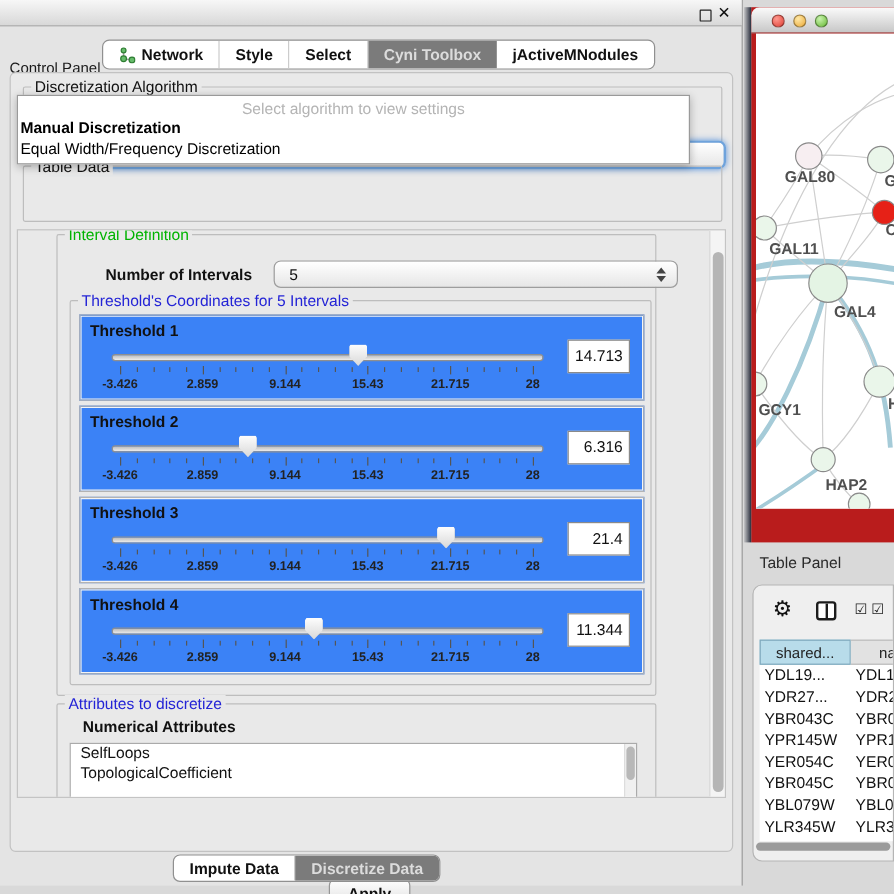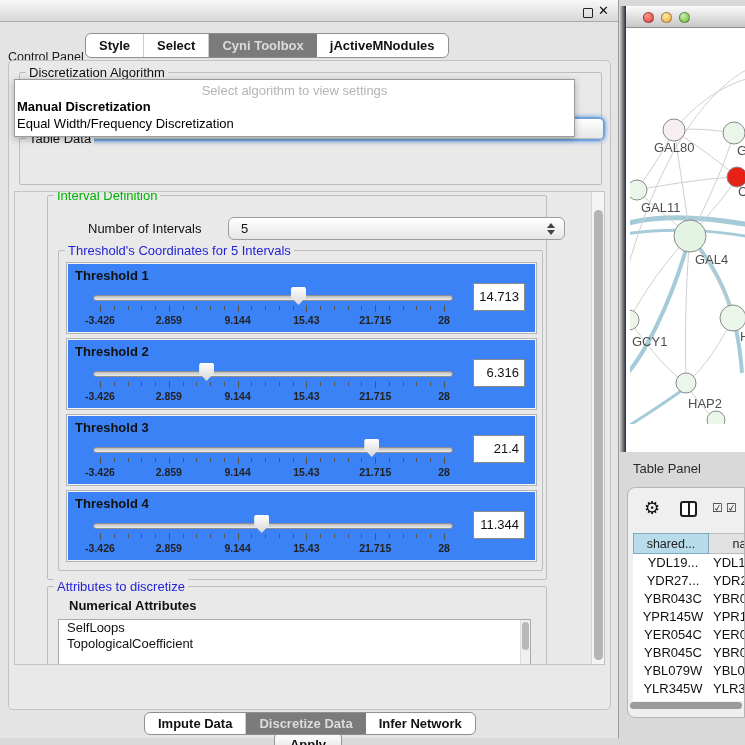--- a/index.html
+++ b/index.html
@@ -63,21 +63,21 @@
   
   #scrollpane { position:absolute; left:5px; top:130px; width:591px; height:474px;
     background:#e9e9e9; border:1px solid #c4c4c4; overflow:hidden; }
   #vscroll-track { position:absolute; right:0; top:0; width:13px; height:100%;
     background:#f4f4f4; border-left:1px solid #d6d6d6; }
   #vscroll-thumb { position:absolute; left:1.5px; top:18px; width:9px; height:450px;
     background:#b5b5b5; border-radius:5px; }
 
   
   #interval-group { left:32px; top:3px; width:500px; height:385px; }
-  #num-label { position:absolute; left:40px; top:25px; font-size:13px; font-weight:normal; color:#111; }
+  #num-label { position:absolute; left:40px; top:25px; font-size:13px; font-weight:bold; color:#111; }
   #num-spinner { left:180px; top:21px; width:337px; height:23px; }
   #thr-group { left:10px; top:54px; width:485px; height:321px; }
 
   .thr-box { position:absolute; left:7px; width:471px; height:72px; background:#3b82f6;
     border:1px solid #b3b3b3; box-shadow:inset 0 0 0 1px #f4f4f4; }
   .thr-label { position:absolute; left:8px; top:5px; font-size:13px; font-weight:bold; color:#111; }
   .sl-area { position:absolute; left:26px; top:22px; width:360px; height:46px; }
   .sl-track { position:absolute; left:0; top:10px; width:100%; height:6px; border-radius:3px;
     background:linear-gradient(#bcbcbc,#ededed); border:1px solid #8f8f8f; }
   .sl-handle { position:absolute; top:2px; width:15px; height:18px;
@@ -105,21 +105,21 @@
     background:#b8b8b8; border-radius:4px; }
 
   
   #apply-btn { position:absolute; left:265px; top:671px; width:68px; height:25px;
     background:linear-gradient(#ffffff,#dedede); border:1px solid #969696; border-radius:6px;
     font-size:13px; font-weight:bold; color:#111; text-align:center; line-height:23px; }
   #bottom-tabbar { position:absolute; left:144px; top:712px; height:23px; display:flex;
     background:#fff; border:1px solid #909090; border-radius:6px; overflow:hidden; }
 
   
-  #netwin { position:absolute; left:626px; top:6px; width:119px; height:446px; background:#ffffff; }
+  #netwin { position:absolute; left:626px; top:6px; width:119px; height:446px; background:#b91c1c;font-weight:bold; }
   #netwin::before { content:""; position:absolute; left:-6px; top:0; width:6px; height:100%;
     background:linear-gradient(90deg, rgba(25,30,45,0.1), #262b3a); }
   #net-titlebar { position:absolute; left:0; top:0; width:100%; height:22px;
     background:linear-gradient(#fbfbfb,#c7c7c7); border-bottom:1px solid #8e8e8e;
     border-radius:7px 0 0 0; }
   .tl { position:absolute; top:5.5px; width:11px; height:11px; border-radius:50%;
     border:1px solid rgba(0,0,0,.35); }
   #tl-red    { left:17px; background:radial-gradient(circle at 35% 30%, #ff9a90, #df3f34); }
   #tl-yellow { left:35px; background:radial-gradient(circle at 35% 30%, #ffe9a8, #eba937); }
   #tl-green  { left:53px; background:radial-gradient(circle at 35% 30%, #c9f3ae, #67b934); }
@@ -137,38 +137,50 @@
   #tp-col::after { content:""; position:absolute; left:5.5px; top:0; width:2px; height:12px; background:#1c1c1c; }
   .tp-check { position:absolute; top:13px; font-size:12px; color:#222; }
   #tp-check1 { left:84px; } #tp-check2 { left:98px; }
   #tp-table { position:absolute; left:5px; top:45px; width:140px; }
   #tp-header { display:flex; height:21px; }
   .th { font-size:12.5px; color:#222; line-height:20px; text-align:center; }
   #th1 { width:76px; background:#b8dcea; border:1px solid #7fa9bd; }
   #th2 { width:62px; background:#e2e2e2; border:1px solid #bbb; border-left:none; }
   #tp-rows { height:147px; overflow:hidden; background:#fff; }
   .trow { display:flex; height:18px; }
-  .tc1 { width:76px; padding-left:4px; font-size:13px; color:#111; line-height:18px;text-align:center; }
+  .tc1 { width:76px; padding-left:4px; font-size:13px; color:#111; line-height:18px; }
   .tc2 { width:62px; padding-left:4px; font-size:13px; color:#111; line-height:18px; }
   #tp-hscroll { position:absolute; left:2px; top:214px; width:114px; height:9px; }
   #tp-hthumb { width:112px; height:7px; background:#9b9b9b; border-radius:4px; }
 </style>
 </head>
 <body>
 
 <div id="screen">
 
   <div id="cp">
     <div id="cp-titlebar">
       <div id="cp-title">Control Panel</div>
       <div id="cp-float"></div>
       <div id="cp-close">✕</div>
     </div>
 
     <div id="tabbar">
+        <div class="tab">
+          <span class="net-ic">
+            <svg width="14" height="14" viewBox="0 0 14 14">
+              <line x1="4" y1="3" x2="4" y2="10" stroke="#9e9e9e" stroke-width="1.3"></line>
+              <line x1="4" y1="10" x2="11" y2="11" stroke="#9e9e9e" stroke-width="1.3"></line>
+              <circle cx="4" cy="3" r="2" fill="#66bb6a" stroke="#2e7d32"></circle>
+              <circle cx="4" cy="10" r="2.4" fill="#66bb6a" stroke="#2e7d32"></circle>
+              <circle cx="11" cy="11" r="2.4" fill="#66bb6a" stroke="#2e7d32"></circle>
+            </svg>
+          </span>
+          <span>Network</span>
+        </div>
         <div class="tab">
           <span>Style</span>
         </div>
         <div class="tab">
           <span>Select</span>
         </div>
         <div class="tab sel">
           <span>Cyni Toolbox</span>
         </div>
         <div class="tab">
@@ -396,23 +408,20 @@
       <div id="apply-btn">Apply</div>
     </div>
 
     <div id="bottom-tabbar">
         <div class="tab">
           <span>Impute Data</span>
         </div>
         <div class="tab sel">
           <span>Discretize Data</span>
         </div>
-        <div class="tab">
-          <span>Infer Network</span>
-        </div>
       </div>
   </div>
 
   <div id="netwin">
     <div id="net-titlebar">
       <div class="tl" id="tl-red"></div>
       <div class="tl" id="tl-yellow"></div>
       <div class="tl" id="tl-green"></div>
     </div>
     <div id="canvas">

